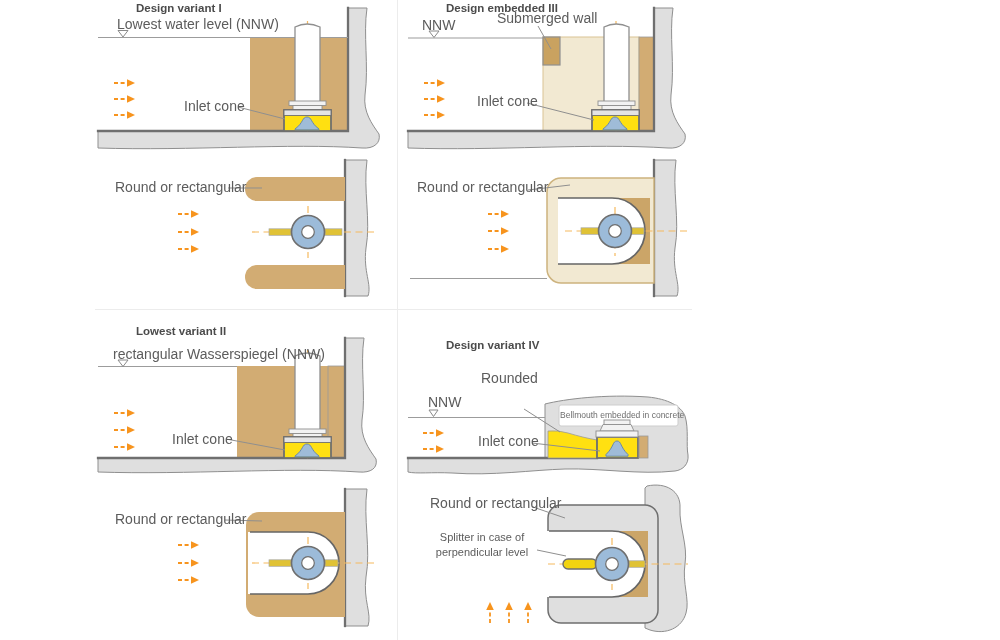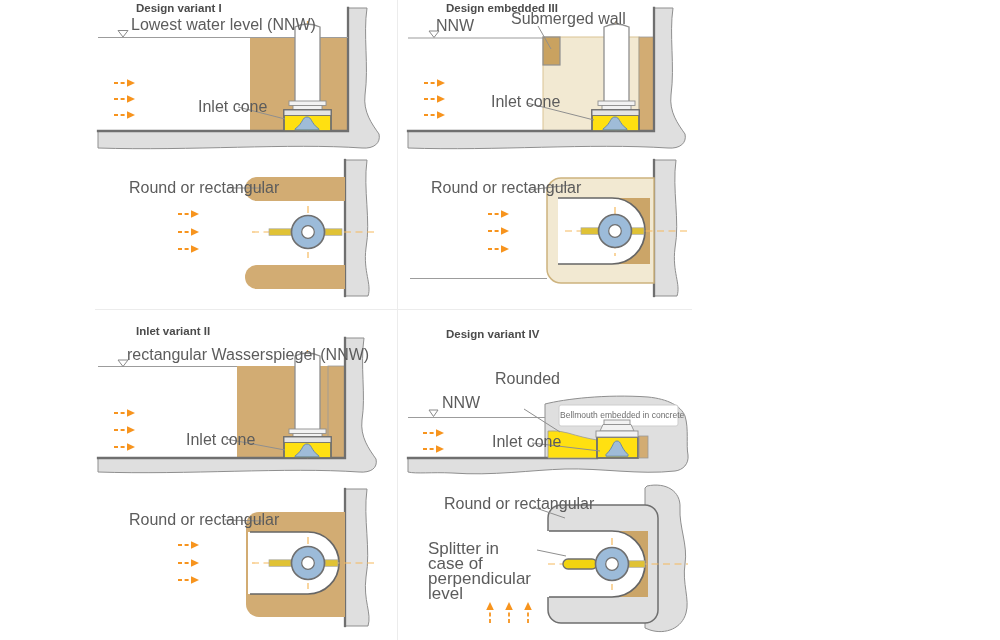--- a/index.html
+++ b/index.html
@@ -24,26 +24,26 @@
   .pumpOuter{fill:#9CBBD9;stroke:#6f6f6f;stroke-width:1.6;}
   .pumpInner{fill:#ffffff;stroke:#6f6f6f;stroke-width:1.2;}
   .ybar{fill:#E0C235;stroke:#a8a8a8;stroke-width:0.7;}
   .cavity{fill:#ffffff;}
   .cavityStroke{fill:none;stroke:#666666;stroke-width:1.7;}
   .grayU{fill:#DFDFDF;stroke:#6f6f6f;stroke-width:1.5;}
   .splitter{fill:#F2D410;stroke:#6f6f6f;stroke-width:1.4;}
   .labelbox{fill:#ffffff;stroke:#cdcdcd;stroke-width:1;}
   .arrshaft{stroke:#F7941E;stroke-width:1.8;stroke-dasharray:4,2.6;}
   .arrhead{fill:#F7941E;}
-  .lbl{position:absolute;font-size:16px;color:#5c5c5c;white-space:nowrap;line-height:13px;margin-left:14px;}
+  .lbl{position:absolute;font-size:14px;color:#5c5c5c;white-space:nowrap;line-height:13px;}
   .ttl{position:absolute;font-size:11.5px;font-weight:700;color:#4b4b4b;white-space:nowrap;line-height:13px;padding-left:32px;}
   #bellmouth-label{position:absolute;left:560px;top:406px;width:117px;text-align:center;
      font-size:8.5px;color:#6e6e6e;line-height:18px;white-space:nowrap;}
-  #splitter-label{position:absolute;left:428px;top:541px;width:108px;
-     font-size:17px;color:#5c5c5c;line-height:15px;}
+  #splitter-label{position:absolute;left:428px;top:530px;width:108px;text-align:center;
+     font-size:11px;color:#5c5c5c;line-height:15px;}
 </style>
 </head>
 <body>
 
 <div id="stage">
 
 <svg id="diagram-svg" width="1000" height="640" viewBox="0 0 1000 640">
   <defs>
     <g id="arrR">
       <line x1="0" y1="0" x2="13" y2="0" class="arrshaft"></line>
@@ -218,26 +218,26 @@
 <div class="lbl" style="left:117px;top:18px;">Lowest water level (NNW)</div>
 <div class="lbl" style="left:184px;top:100px;">Inlet cone</div>
 <div class="lbl" style="left:115px;top:181px;">Round or rectangular</div>
 
 <div class="ttl" style="left:414px;top:2px;">Design embedded III</div>
 <div class="lbl" style="left:422px;top:19px;">NNW</div>
 <div class="lbl" style="left:497px;top:12px;">Submerged wall</div>
 <div class="lbl" style="left:477px;top:95px;">Inlet cone</div>
 <div class="lbl" style="left:417px;top:181px;">Round or rectangular</div>
 
-<div class="ttl" style="left:104px;top:325px;">Inlet variant II</div>
+<div class="ttl" style="left:104px;top:325px;">Lowest variant II</div>
 <div class="lbl" style="left:113px;top:348px;">rectangular Wasserspiegel (NNW)</div>
 <div class="lbl" style="left:172px;top:433px;">Inlet cone</div>
 <div class="lbl" style="left:115px;top:513px;">Round or rectangular</div>
 
-<div class="ttl" style="left:414px;top:328px;">Design variant IV</div>
+<div class="ttl" style="left:414px;top:339px;">Design variant IV</div>
 <div class="lbl" style="left:428px;top:396px;">NNW</div>
 <div class="lbl" style="left:481px;top:372px;">Rounded</div>
 <div id="bellmouth-label">Bellmouth embedded in concrete</div>
 <div class="lbl" style="left:478px;top:435px;">Inlet cone</div>
 <div class="lbl" style="left:430px;top:497px;">Round or rectangular</div>
 <div id="splitter-label">
   <div>Splitter in case of</div>
   <div>perpendicular level</div>
 </div>
 

